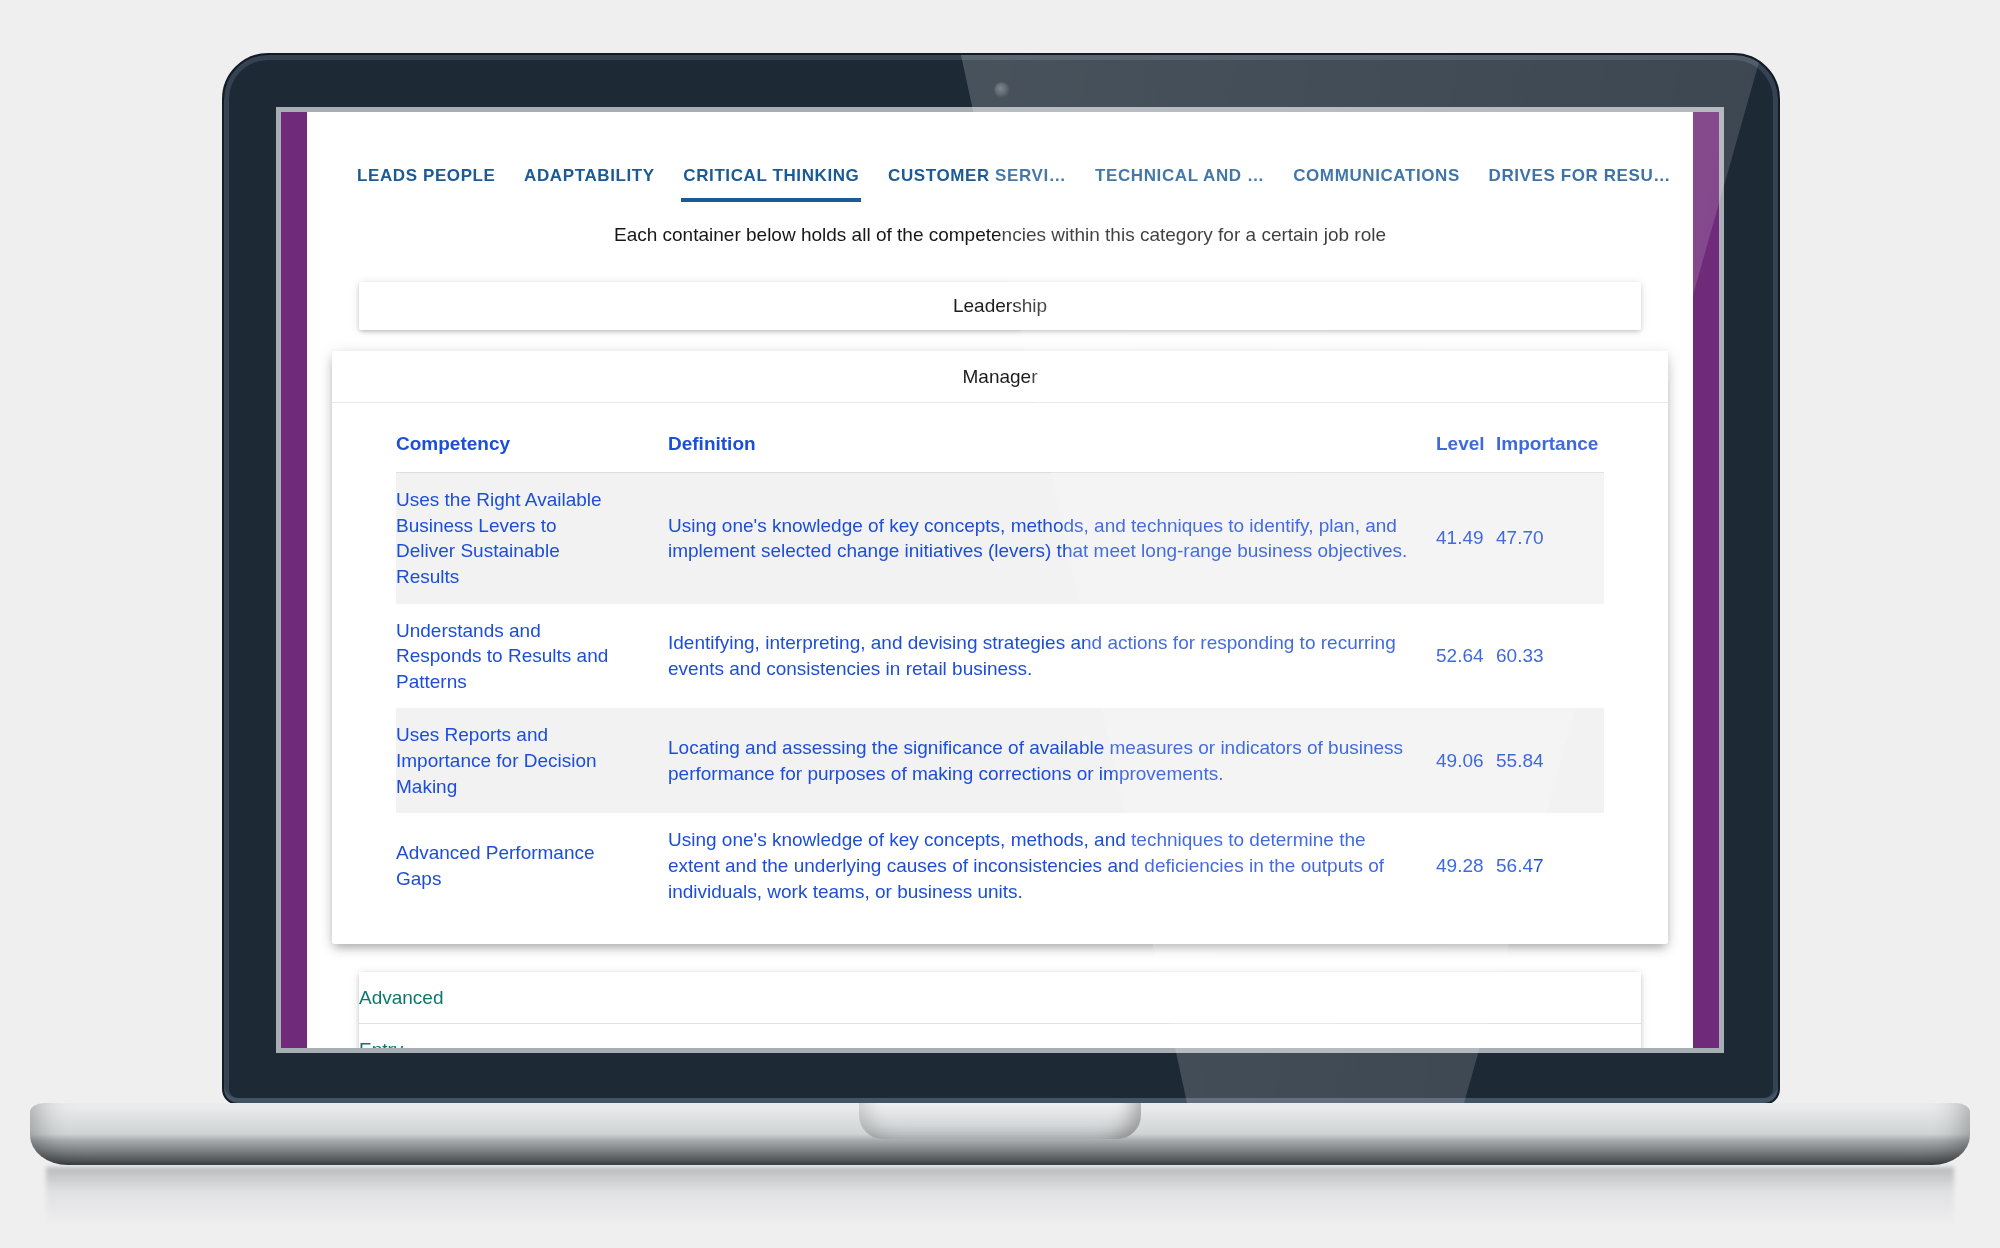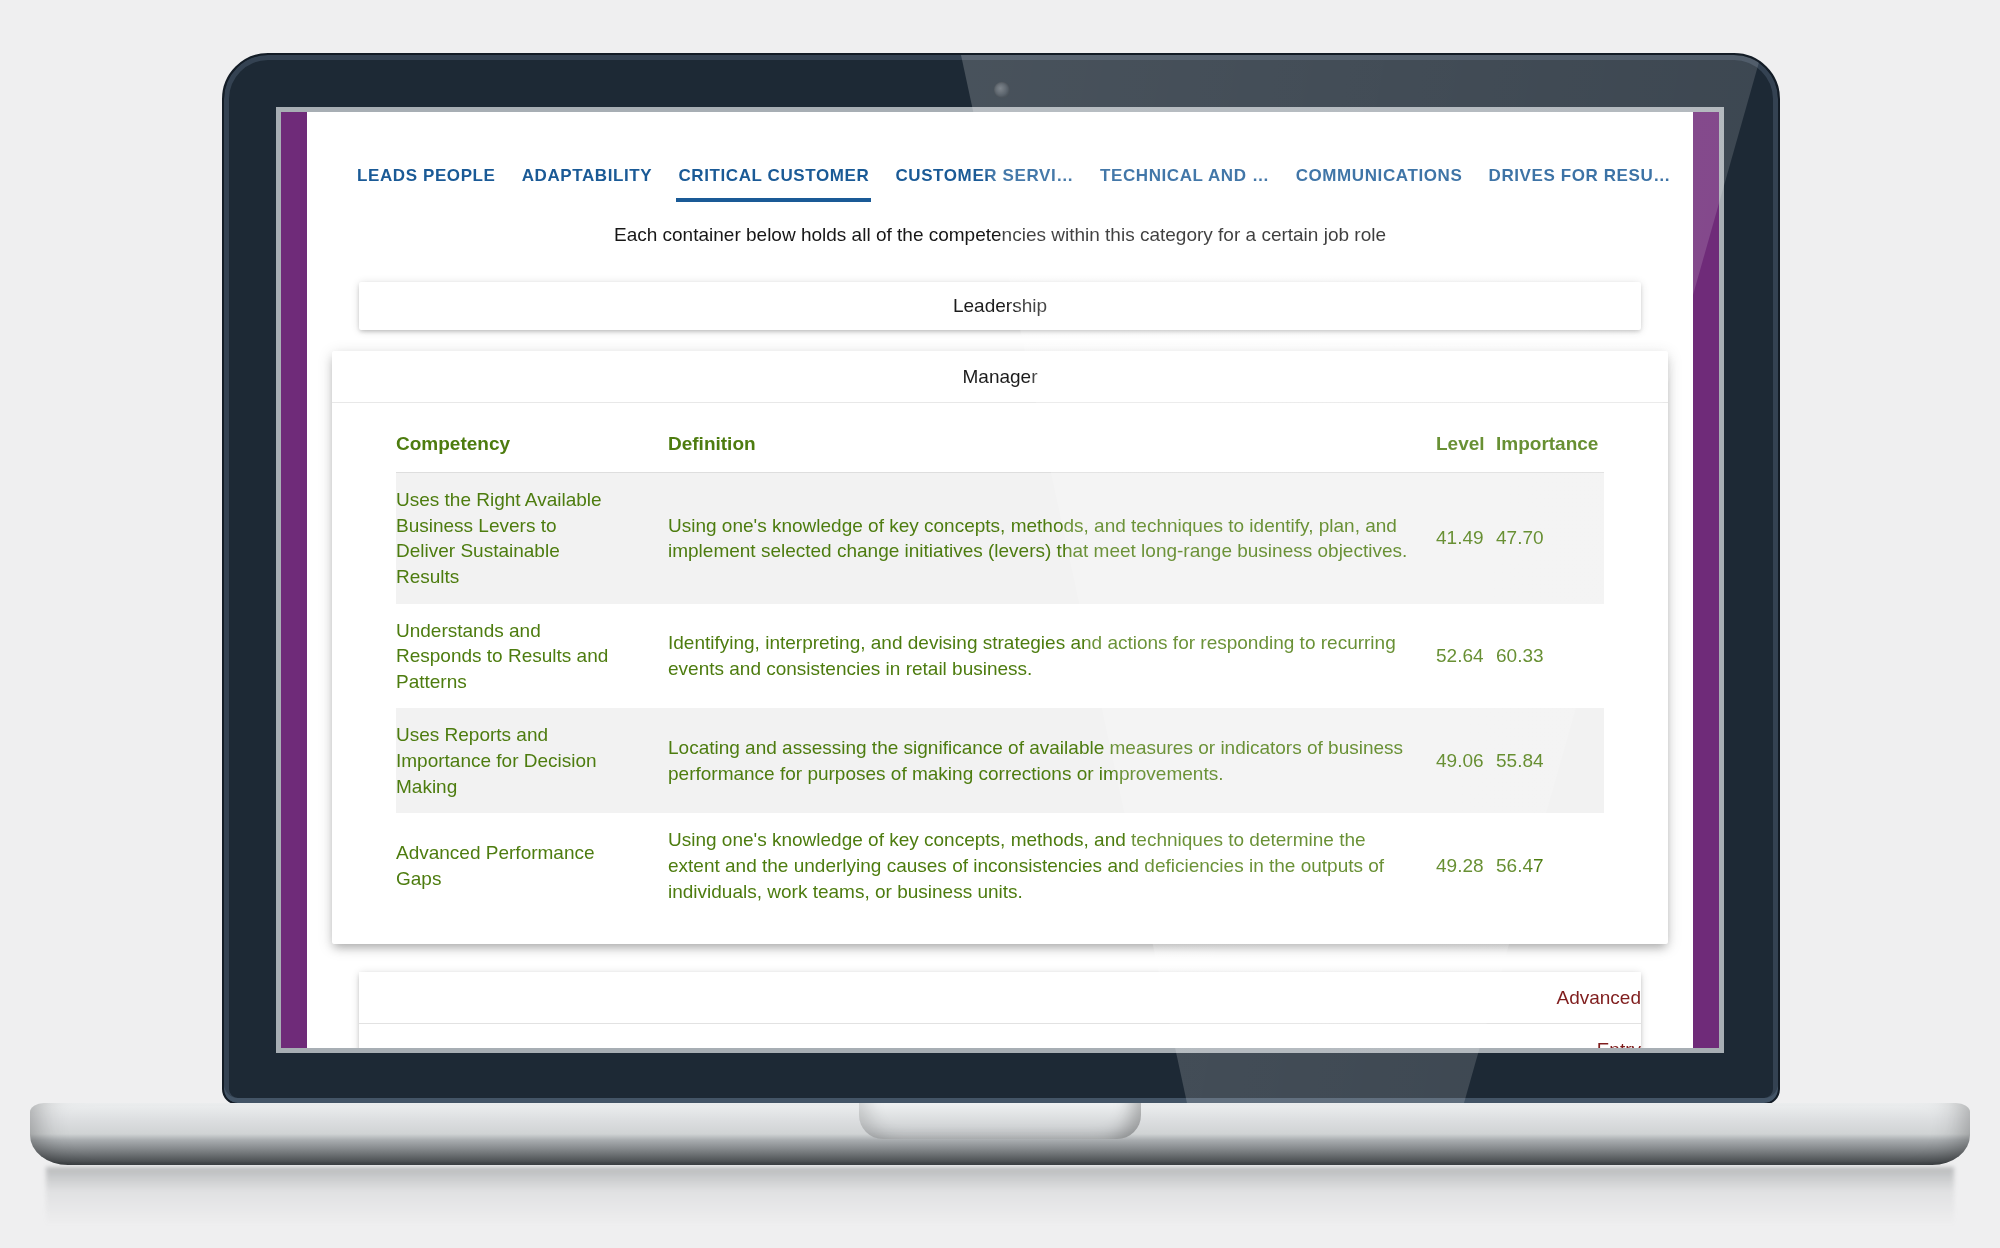--- a/index.html
+++ b/index.html
@@ -82,59 +82,59 @@
     width:1336px; margin:21px auto 0; background:#fff; border-radius:2px;
     box-shadow: 0 5px 9px -2px rgba(0,0,0,0.26), 0 3px 16px rgba(0,0,0,0.14);
     padding-bottom:26px;
   }
   .panel-header {
     height:52px; line-height:52px; text-align:center; font-size:19px; color:#1c1c1c;
     border-bottom:1px solid #e8e8e8; cursor:pointer;
   }
 
   .table-wrap { margin:8px 64px 0; }
-  table { width:100%; border-collapse:collapse; font-size:19px; color:#4d7c0f; table-layout:fixed; }
+  table { width:100%; border-collapse:collapse; font-size:19px; color:#1d4ed8; table-layout:fixed; }
   col.c-comp { width:272px; } col.c-def { width:auto; } col.c-level { width:60px; } col.c-imp { width:108px; }
   thead th {
     text-align:left; font-weight:700; padding:22px 0 17px; vertical-align:bottom;
     border-bottom:1px solid #dedede;
   }
   tbody td { padding:14px 0; vertical-align:middle; line-height:1.35; }
   td.comp { padding-right:50px; }
   td.def  { padding-right:18px; }
   tbody tr.striped { background: var(--stripe, #f2f2f2); margin-top: 12px; }
 
   .panel-group {
     width:1282px; margin:28px auto 0; border-radius:2px;
     box-shadow: 0 2px 4px -1px rgba(0,0,0,0.22), 0 1px 8px rgba(0,0,0,0.14);
   }
   .panel-group .group-row {
-    height:51px; line-height:51px; background:#fff; text-align:right;
-    font-size:19px; color:#7f1d1d; cursor:pointer;
+    height:51px; line-height:51px; background:#fff; text-align:left;
+    font-size:19px; color:#0f766e; cursor:pointer;
   }
   .panel-group .group-row + .group-row { border-top:1px solid #e2e2e2; }
 </style>
 </head>
 <body>
 
 <div>
 
   <div class="bezel">
     <div class="camera"></div>
 
     <div class="window">
       <div class="content">
         <div class="side-bar"></div>
 
         <div class="page">
 
           <div class="tabs">
             <div class="tab">LEADS PEOPLE</div>
             <div class="tab">ADAPTABILITY</div>
-            <div class="tab active">CRITICAL CUSTOMER</div>
+            <div class="tab active">CRITICAL THINKING</div>
             <div class="tab">CUSTOMER SERVI…</div>
             <div class="tab">TECHNICAL AND …</div>
             <div class="tab">COMMUNICATIONS</div>
             <div class="tab">DRIVES FOR RESU…</div>
           </div>
 
           <div class="subtitle">Each container below holds all of the competencies within this category for a certain job role</div>
 
           <div class="panel-single">Leadership</div>
 

